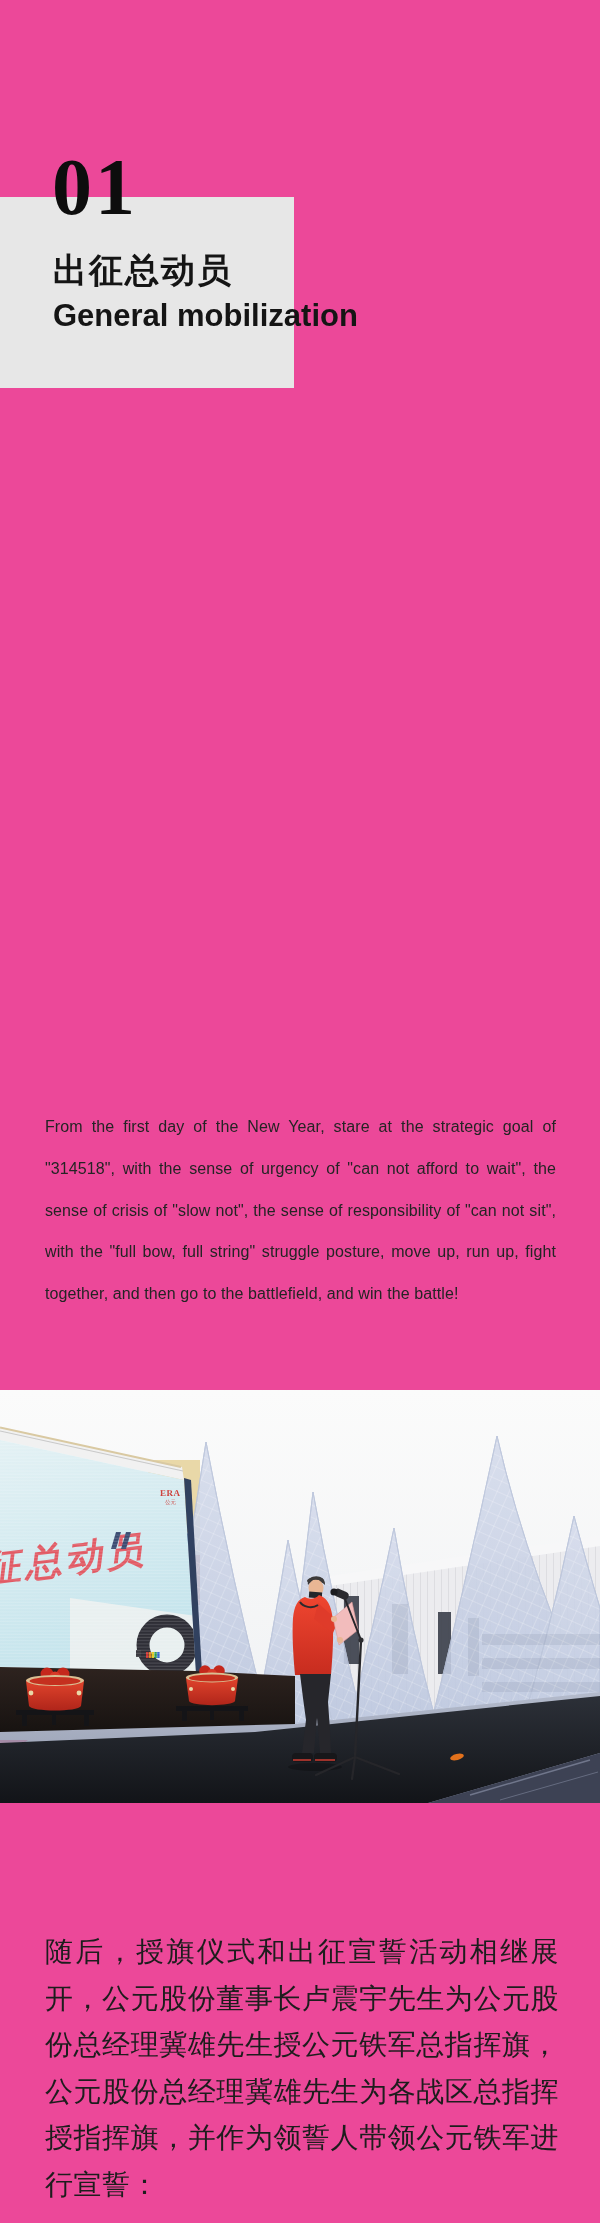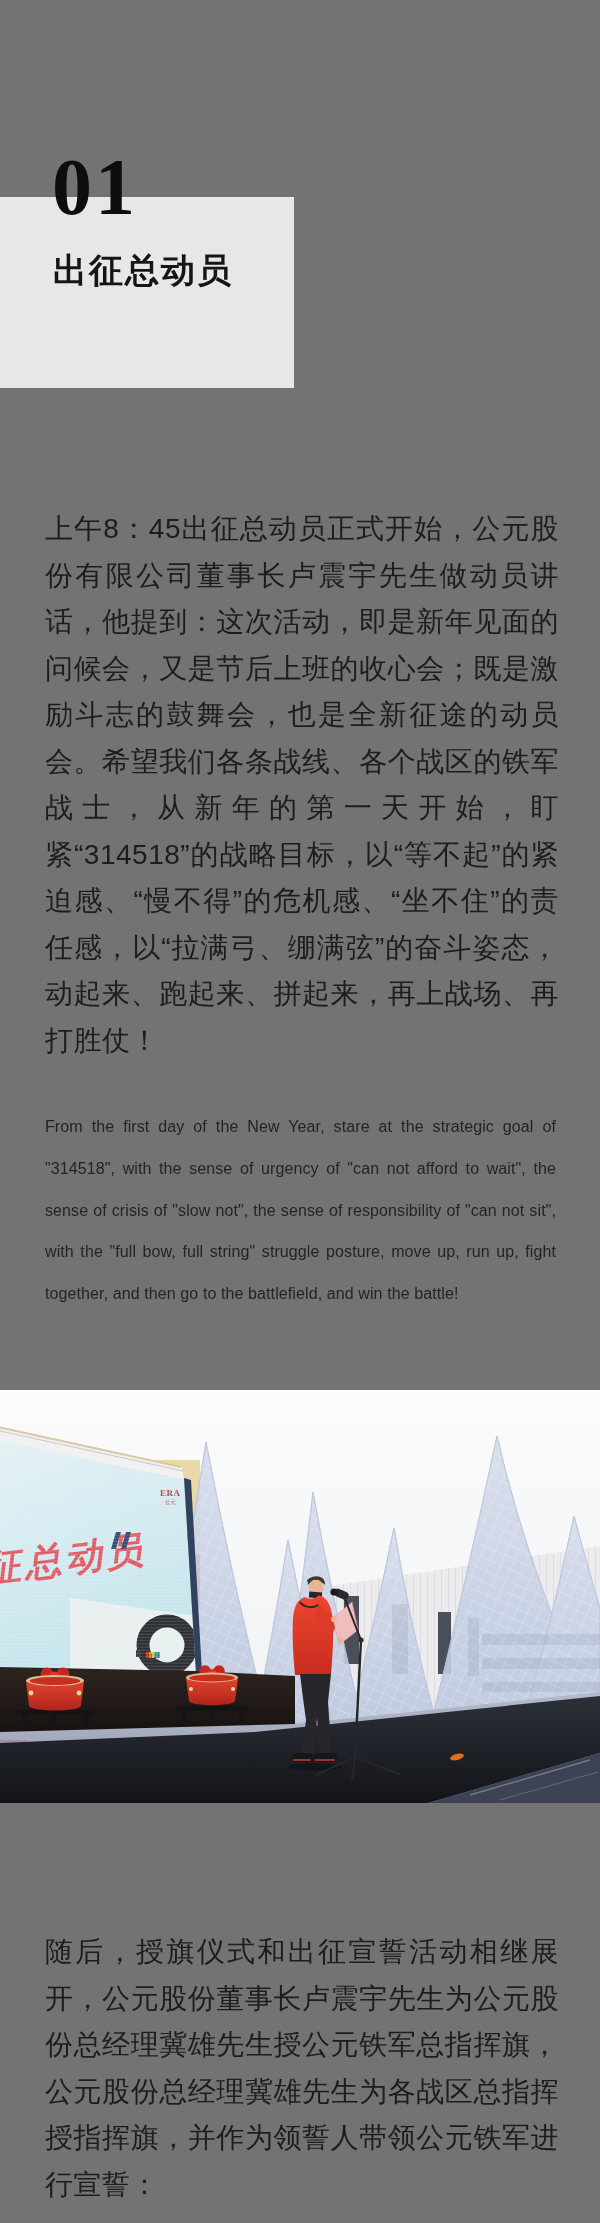--- a/index.html
+++ b/index.html
@@ -1,21 +1,21 @@
 <!DOCTYPE html>
 <html><head>
 <meta charset="utf-8">
 <style>
   html,body{margin:0;padding:0;}
   body{
     width:600px;height:2223px;background:#ffffff;position:relative;
     font-family:"Liberation Sans","DejaVu Sans",sans-serif;
     -webkit-font-smoothing:antialiased;
   }
-  .page{position:absolute;left:0;top:0;width:600px;height:2223px;overflow:hidden;background:#737373;}
+  .page{position:absolute;left:0;top:0;width:600px;height:2223px;overflow:hidden;background:#ec4899;}
   .graybox{position:absolute;left:0;top:197px;width:294px;height:191px;background:#e7e7e7;}
   .num{
     position:absolute;left:52px;top:146px;
     font-family:"Liberation Serif","DejaVu Serif",serif;
     font-weight:700;font-size:80px;line-height:82px;color:#0d0d0d;letter-spacing:3px;
   }
   .titles{position:absolute;left:53px;top:248px;}
   .t-zh{font-size:34px;font-weight:700;color:#151515;line-height:45px;letter-spacing:2px;white-space:nowrap;}
   .t-en{font-size:31px;font-weight:700;color:#151515;line-height:45px;white-space:nowrap;}
   .zh{
@@ -34,23 +34,23 @@
 </style>
 </head>
 <body>
 
 <div class="page">
 
   <div class="graybox"></div>
   <div class="num">01</div>
   <div class="titles">
     <div class="t-zh">出征总动员</div>
+    <div class="t-en">General mobilization</div>
   </div>
 
-  <p class="zh p1">上午8：45出征总动员正式开始，公元股份有限公司董事长卢震宇先生做动员讲话，他提到：这次活动，即是新年见面的问候会，又是节后上班的收心会；既是激励斗志的鼓舞会，也是全新征途的动员会。希望我们各条战线、各个战区的铁军战士，从新年的第一天开始，盯紧“314518”的战略目标，以“等不起”的紧迫感、“慢不得”的危机感、“坐不住”的责任感，以“拉满弓、绷满弦”的奋斗姿态，动起来、跑起来、拼起来，再上战场、再打胜仗！</p>
   <p class="en">From the first day of the New Year, stare at the strategic goal of "314518", with the sense of urgency of "can not afford to wait", the sense of crisis of "slow not", the sense of responsibility of "can not sit", with the "full bow, full string" struggle posture, move up, run up, fight together, and then go to the battlefield, and win the battle!</p>
 
   <div class="photo">
     <svg width="600" height="413" viewBox="0 0 600 413" xmlns="http://www.w3.org/2000/svg">
       <defs>
         <linearGradient id="skyGrad" x1="0" y1="0" x2="0" y2="1">
           <stop offset="0" stop-color="#fbfbfb"></stop>
             <stop offset="1" stop-color="#eef0f2"></stop>
         </linearGradient>
         <linearGradient id="screenGrad" x1="0" y1="0" x2="0.3" y2="1">

